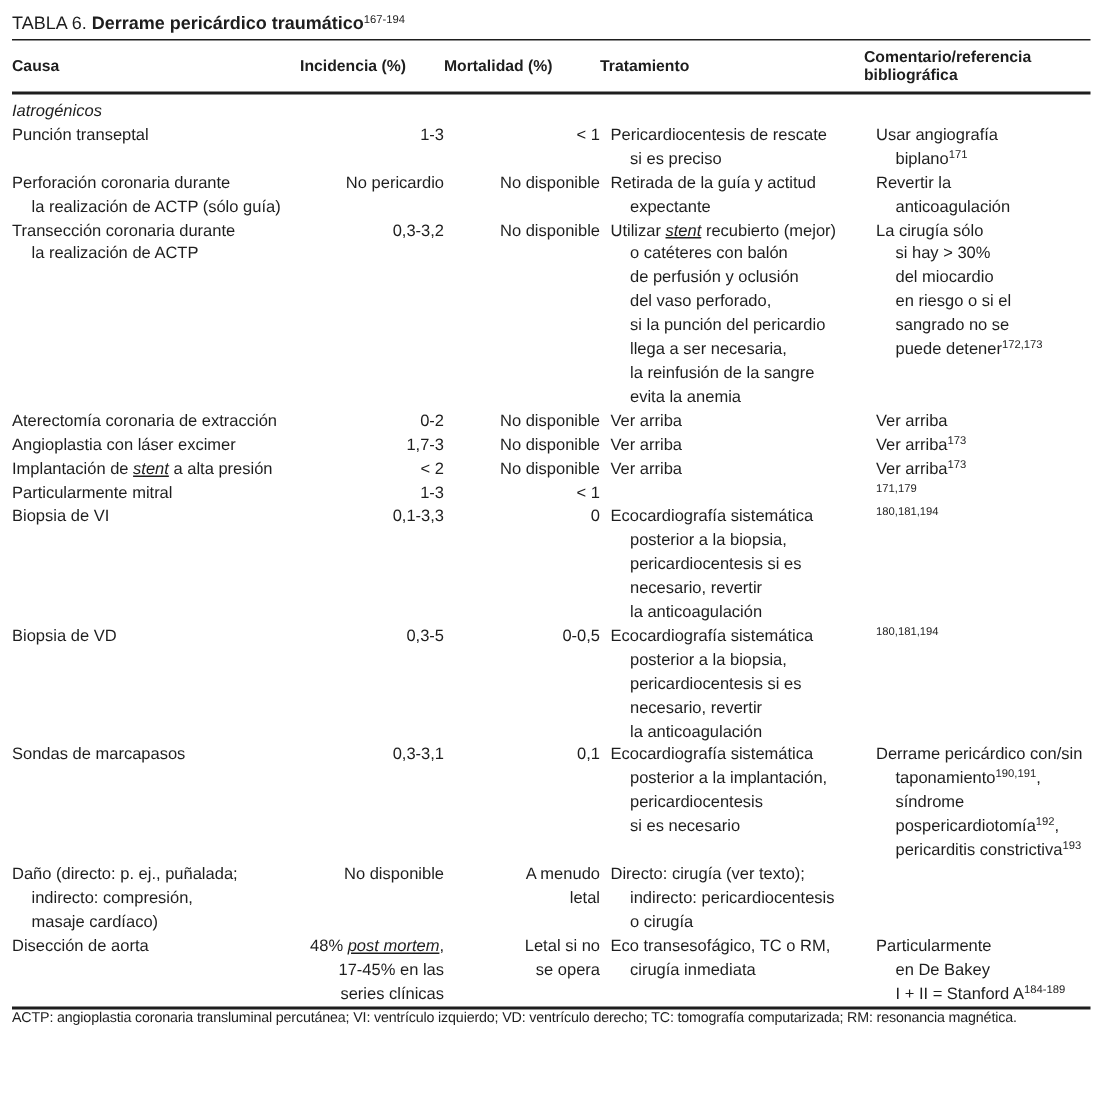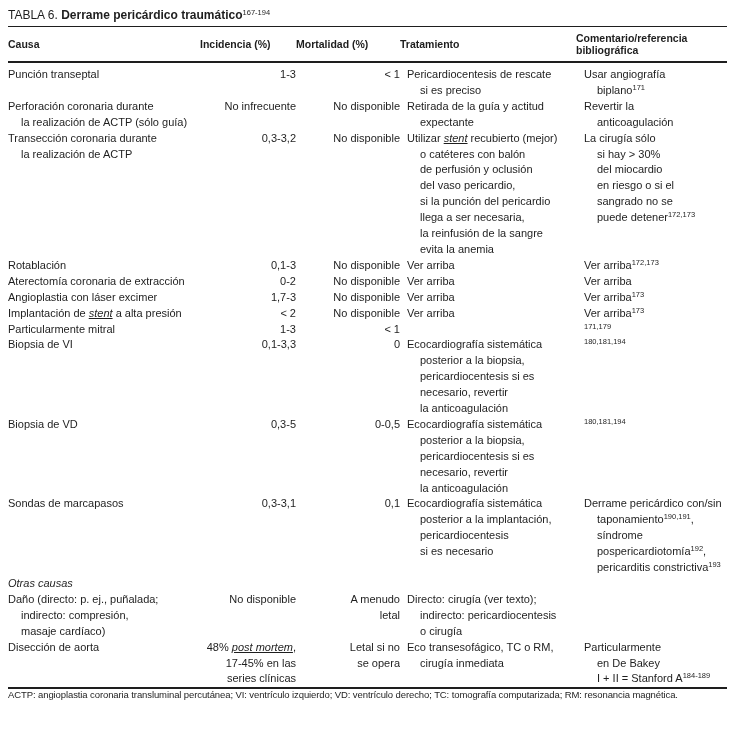--- a/index.html
+++ b/index.html
@@ -48,20 +48,23 @@
         <th class="c0">Causa</th>
         <th class="c1">Incidencia (%)</th>
         <th class="c2">Mortalidad (%)</th>
         <th class="c3">Tratamiento</th>
         <th class="c4">Comentario/referencia
 bibliográfica</th>
       </tr>
     </thead>
     <tbody>
         <tr>
+          <td colspan="5" class="section">Iatrogénicos</td>
+        </tr>
+        <tr>
           <td class="c0">
             <div class="ln"><span>Punción transeptal</span></div>
           </td>
           <td class="c1">
             <div class="ln"><span>1-3</span></div>
           </td>
           <td class="c2">
             <div class="ln"><span>&lt; 1</span></div>
           </td>
           <td class="c3">
@@ -72,21 +75,21 @@
             <div class="ln"><span>Usar angiografía</span></div>
             <div class="ln ind"><span>biplano</span><sup>171</sup></div>
           </td>
         </tr>
         <tr>
           <td class="c0">
             <div class="ln"><span>Perforación coronaria durante</span></div>
             <div class="ln ind"><span>la realización de ACTP (sólo guía)</span></div>
           </td>
           <td class="c1">
-            <div class="ln"><span>No infrecuente</span></div>
+            <div class="ln"><span>No pericardio</span></div>
           </td>
           <td class="c2">
             <div class="ln"><span>No disponible</span></div>
           </td>
           <td class="c3">
             <div class="ln"><span>Retirada de la guía y actitud</span></div>
             <div class="ln ind"><span>expectante</span></div>
           </td>
           <td class="c4">
             <div class="ln"><span>Revertir la</span></div>
@@ -101,54 +104,37 @@
           <td class="c1">
             <div class="ln"><span>0,3-3,2</span></div>
           </td>
           <td class="c2">
             <div class="ln"><span>No disponible</span></div>
           </td>
           <td class="c3">
             <div class="ln"><span>Utilizar </span><i>stent</i><span> recubierto (mejor)</span></div>
             <div class="ln ind"><span>o catéteres con balón</span></div>
             <div class="ln ind"><span>de perfusión y oclusión</span></div>
-            <div class="ln ind"><span>del vaso pericardio,</span></div>
+            <div class="ln ind"><span>del vaso perforado,</span></div>
             <div class="ln ind"><span>si la punción del pericardio</span></div>
             <div class="ln ind"><span>llega a ser necesaria,</span></div>
             <div class="ln ind"><span>la reinfusión de la sangre</span></div>
             <div class="ln ind"><span>evita la anemia</span></div>
           </td>
           <td class="c4">
             <div class="ln"><span>La cirugía sólo</span></div>
             <div class="ln ind"><span>si hay &gt; 30%</span></div>
             <div class="ln ind"><span>del miocardio</span></div>
             <div class="ln ind"><span>en riesgo o si el</span></div>
             <div class="ln ind"><span>sangrado no se</span></div>
             <div class="ln ind"><span>puede detener</span><sup>172,173</sup></div>
           </td>
         </tr>
         <tr>
           <td class="c0">
-            <div class="ln"><span>Rotablación</span></div>
-          </td>
-          <td class="c1">
-            <div class="ln"><span>0,1-3</span></div>
-          </td>
-          <td class="c2">
-            <div class="ln"><span>No disponible</span></div>
-          </td>
-          <td class="c3">
-            <div class="ln"><span>Ver arriba</span></div>
-          </td>
-          <td class="c4">
-            <div class="ln"><span>Ver arriba</span><sup>172,173</sup></div>
-          </td>
-        </tr>
-        <tr>
-          <td class="c0">
             <div class="ln"><span>Aterectomía coronaria de extracción</span></div>
           </td>
           <td class="c1">
             <div class="ln"><span>0-2</span></div>
           </td>
           <td class="c2">
             <div class="ln"><span>No disponible</span></div>
           </td>
           <td class="c3">
             <div class="ln"><span>Ver arriba</span></div>
@@ -264,23 +250,20 @@
             <div class="ln ind"><span>pericardiocentesis</span></div>
             <div class="ln ind"><span>si es necesario</span></div>
           </td>
           <td class="c4">
             <div class="ln"><span>Derrame pericárdico con/sin</span></div>
             <div class="ln ind"><span>taponamiento</span><sup>190,191</sup><span>,</span></div>
             <div class="ln ind"><span>síndrome</span></div>
             <div class="ln ind"><span>pospericardiotomía</span><sup>192</sup><span>,</span></div>
             <div class="ln ind"><span>pericarditis constrictiva</span><sup>193</sup></div>
           </td>
-        </tr>
-        <tr>
-          <td colspan="5" class="section">Otras causas</td>
         </tr>
         <tr>
           <td class="c0">
             <div class="ln"><span>Daño (directo: p. ej., puñalada;</span></div>
             <div class="ln ind"><span>indirecto: compresión,</span></div>
             <div class="ln ind"><span>masaje cardíaco)</span></div>
           </td>
           <td class="c1">
             <div class="ln"><span>No disponible</span></div>
           </td>

